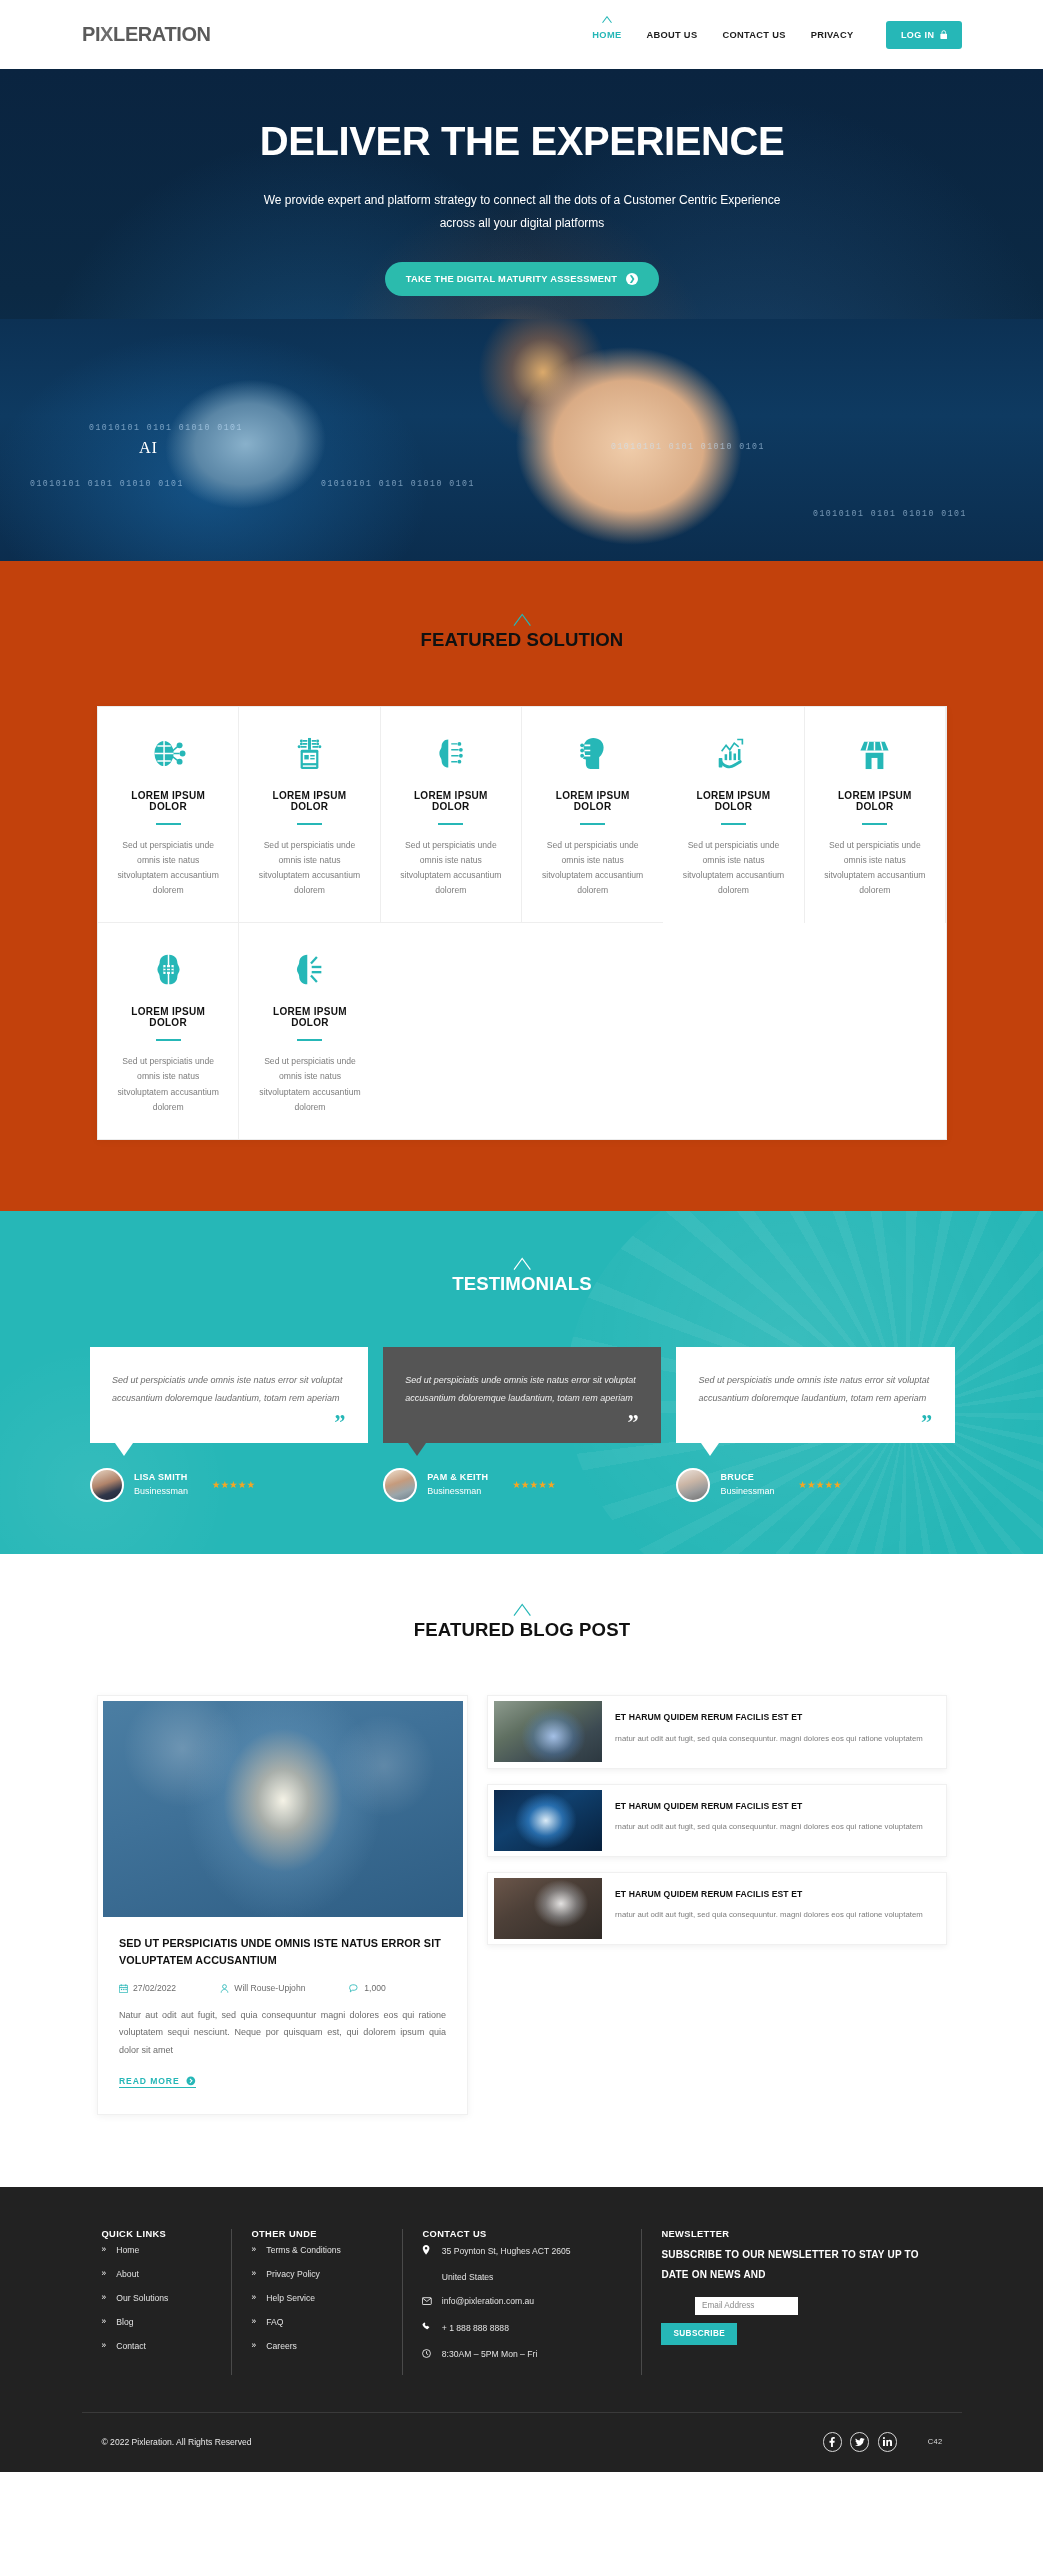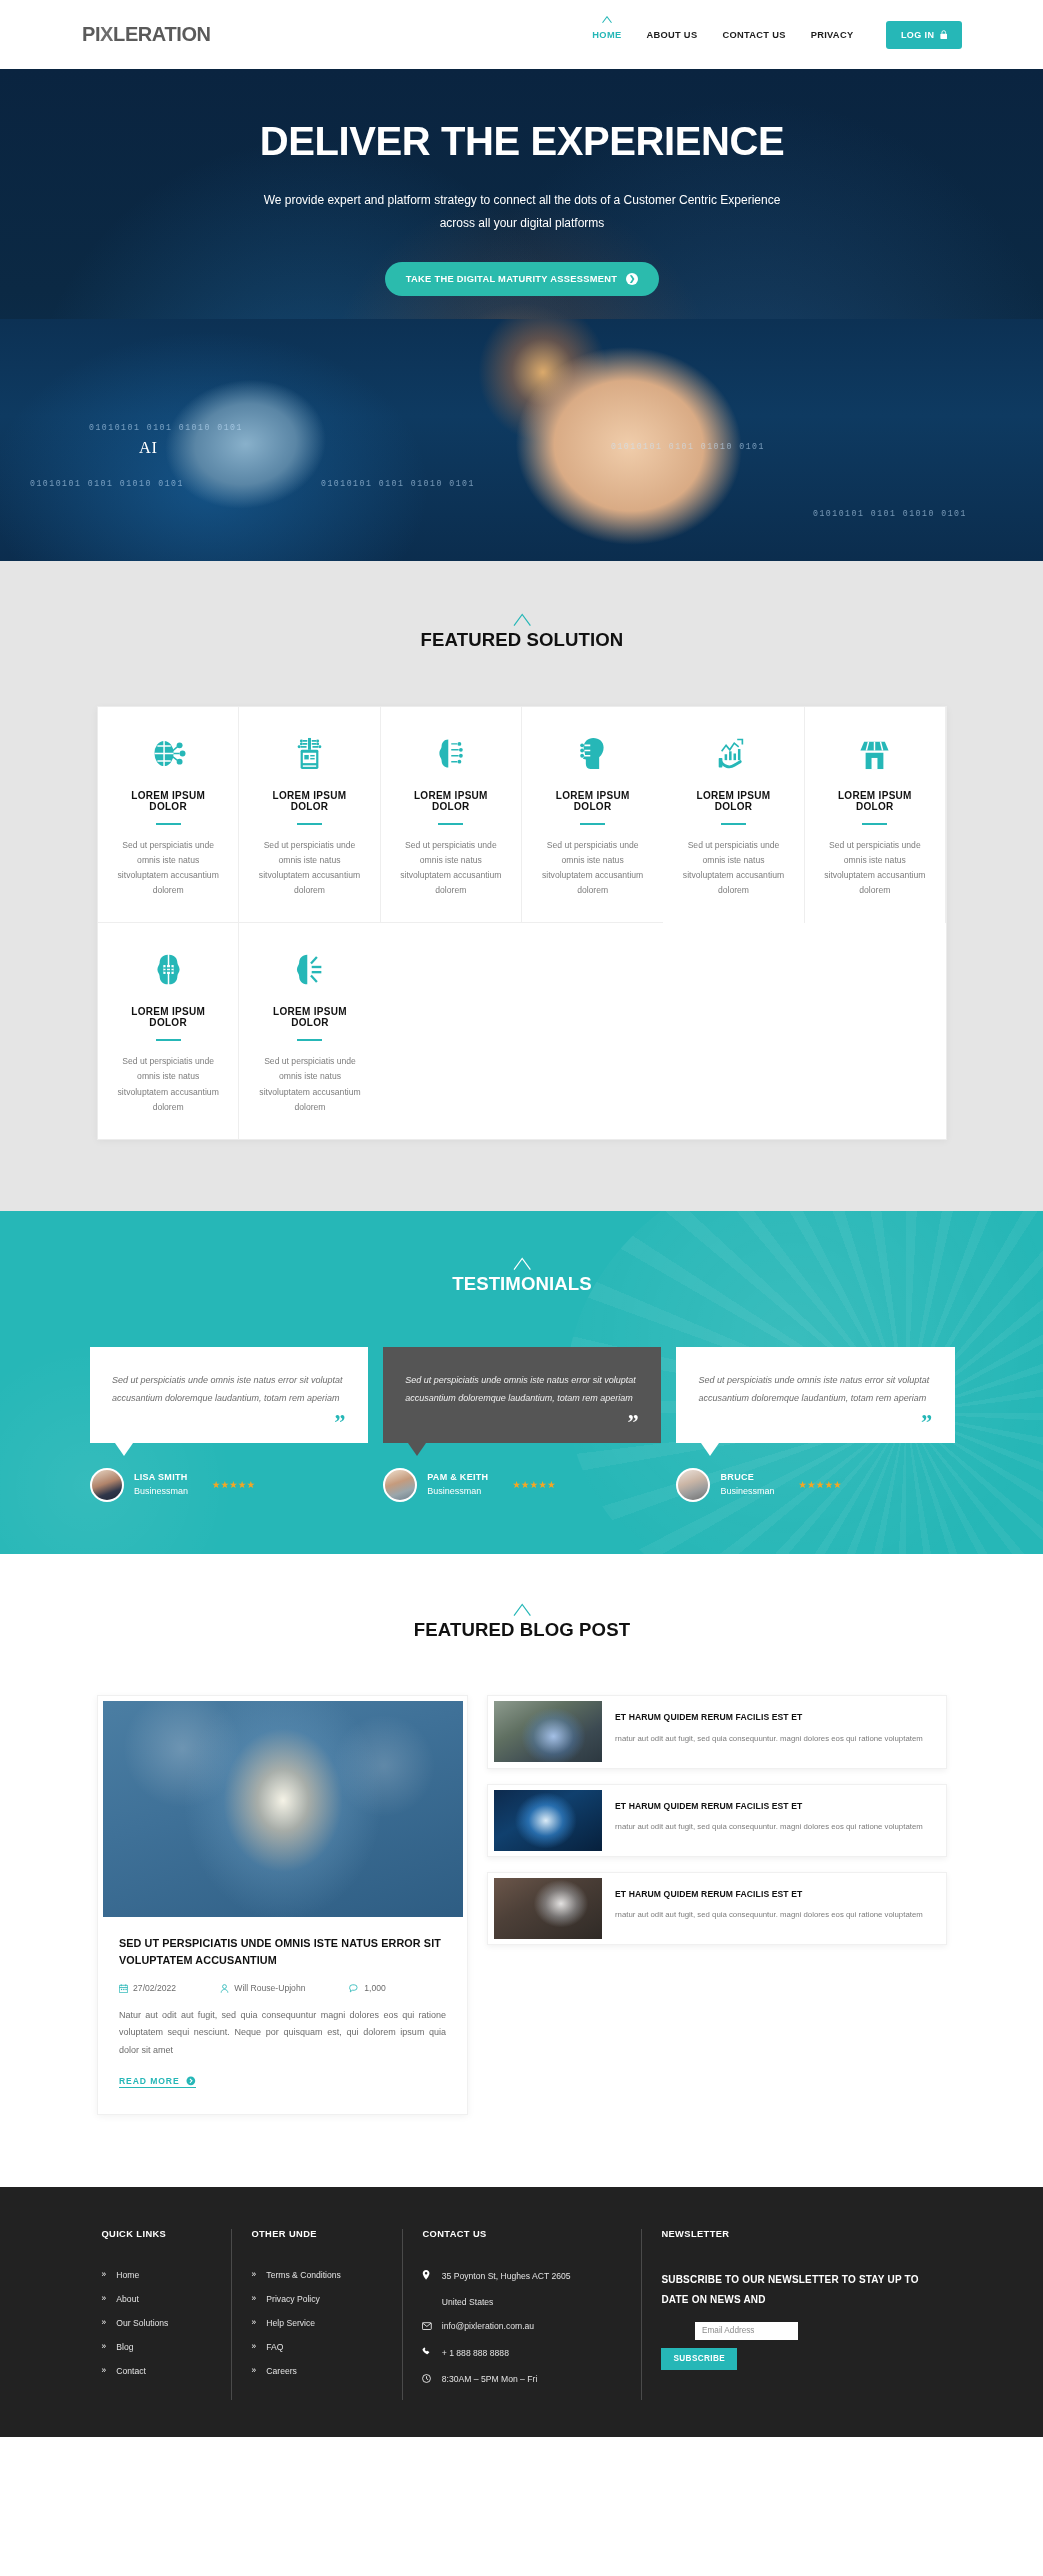--- a/index.html
+++ b/index.html
@@ -200,21 +200,21 @@
   .sec-title {
     font-size: 18.6px;
     font-weight: bold;
     letter-spacing: 0.1px;
     color: #111;
     display: inline-block;
   }
   .sec-title.light { color: #ffffff; }
 
   
-  .solutions { padding: 52px 0 71px; background: #e5e5e5; }
+  .solutions { padding: 52px 0 71px; background: #c2410c; }
   .sol-grid {
     width: 850px;
     margin: 55px auto 0;
     display: grid;
     grid-template-columns: repeat(6, 1fr);
     border: 0.7px solid #ececec;
     box-shadow: 0 1.5px 7.5px rgba(0,0,0,0.05);
     background: #fff;
   }
   .sol-card {
@@ -461,21 +461,21 @@
     padding-bottom: 37px;
   }
   .f-col { padding: 0 19.4px; }
   .f-col + .f-col { border-left: 0.7px solid #4a4a4a; }
   .f-col:first-child { padding-left: 19.4px; }
   .f-head {
     font-size: 9.3px;
     font-weight: bold;
     letter-spacing: 0.4px;
     color: #ffffff;
-    margin-bottom: 31px;
+    margin-bottom: 6px;
   }
   .f-link {
     display: flex;
     align-items: center;
     gap: 10.4px;
     font-size: 8.6px;
     color: #e2e2e2;
     margin-bottom: 14px;
     text-decoration: none;
     cursor: pointer;
@@ -964,16 +964,39 @@
       </div>
 
       <div class="f-col">
         <div class="f-head">NEWSLETTER</div>
         <div class="f-news-text">SUBSCRIBE TO OUR NEWSLETTER TO STAY UP TO DATE ON NEWS AND</div>
         <input class="f-email" type="text" placeholder="Email Address" style="">
         <button class="f-subscribe">SUBSCRIBE</button>
       </div>
     </div>
 
+    <div class="f-bottom">
+      <div class="copyright">© 2022 Pixleration. All Rights Reserved</div>
+      <div class="socials">
+        <div class="soc">
+            <svg width="6" height="10.4" viewBox="0 0 8 14" fill="#fff">
+              <path d="M5.2 14V7.6h2.1l.3-2.5H5.2V3.5c0-.7.2-1.2 1.2-1.2h1.3V.1C7.5.1 6.7 0 5.8 0 4 0 2.7 1.1 2.7 3.2v1.9H.6v2.5h2.1V14z"></path>
+            </svg>
+          </div>
+        <div class="soc">
+            <svg width="9.7" height="8.2" viewBox="0 0 14 12" fill="#fff">
+              <path d="M14 1.4c-.5.2-1 .4-1.6.5.6-.3 1-.9 1.2-1.6-.5.3-1.1.6-1.8.7A2.9 2.9 0 0 0 6.9 3.7 8.2 8.2 0 0 1 1 .7a2.9 2.9 0 0 0 .9 3.8c-.5 0-.9-.1-1.3-.4a2.9 2.9 0 0 0 2.3 2.8c-.4.1-.9.2-1.3.1a2.9 2.9 0 0 0 2.7 2A5.8 5.8 0 0 1 0 10.2 8.2 8.2 0 0 0 12.6 3.2c.6-.4 1-.9 1.4-1.5z"></path>
+            </svg>
+          </div>
+        <div class="soc">
+            <svg width="9" height="9" viewBox="0 0 13 13" fill="#fff">
+              <rect x="0" y="4.2" width="2.8" height="8.8"></rect>
+              <circle cx="1.4" cy="1.5" r="1.5"></circle>
+              <path d="M4.8 4.2h2.7v1.2c.4-.7 1.3-1.4 2.6-1.4 2 0 2.9 1.2 2.9 3.5V13h-2.8V8.2c0-1.2-.4-1.9-1.4-1.9-.9 0-1.3.6-1.5 1.2-.1.2-.1.5-.1.8V13H4.8z"></path>
+            </svg>
+          </div>
+        <div class="corner-code">C42</div>
+      </div>
+    </div>
   </div>
 
 </div>
 
 
 </body></html>

